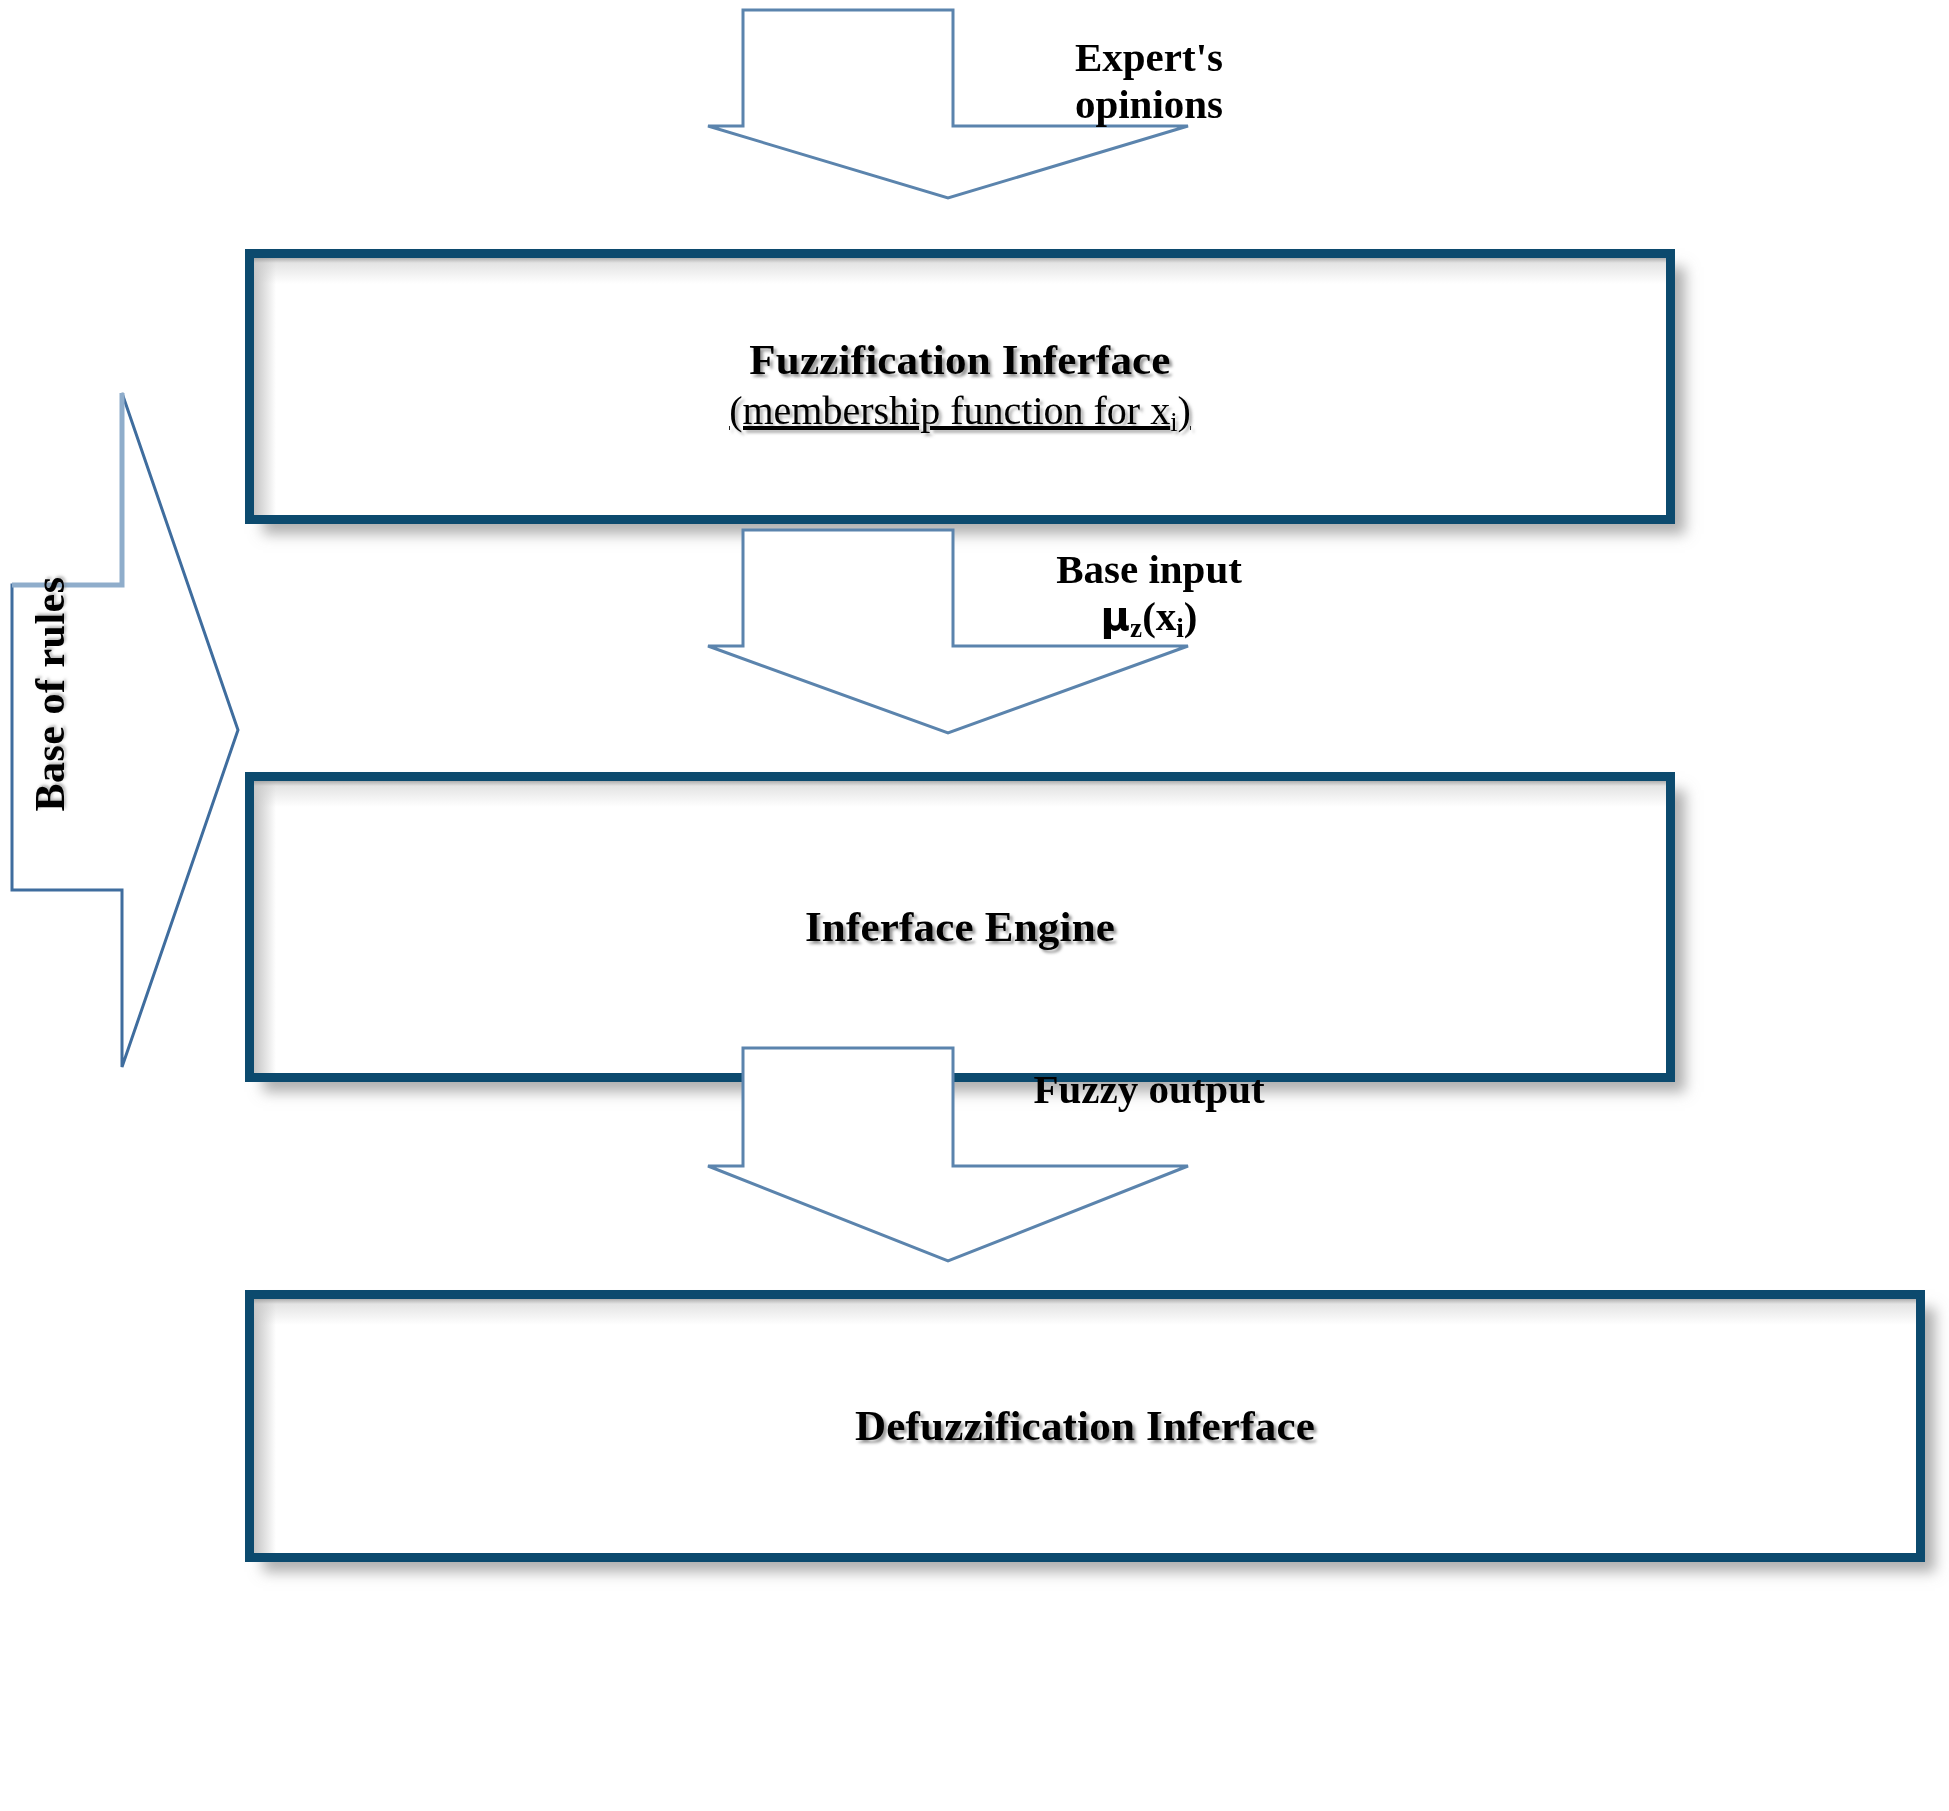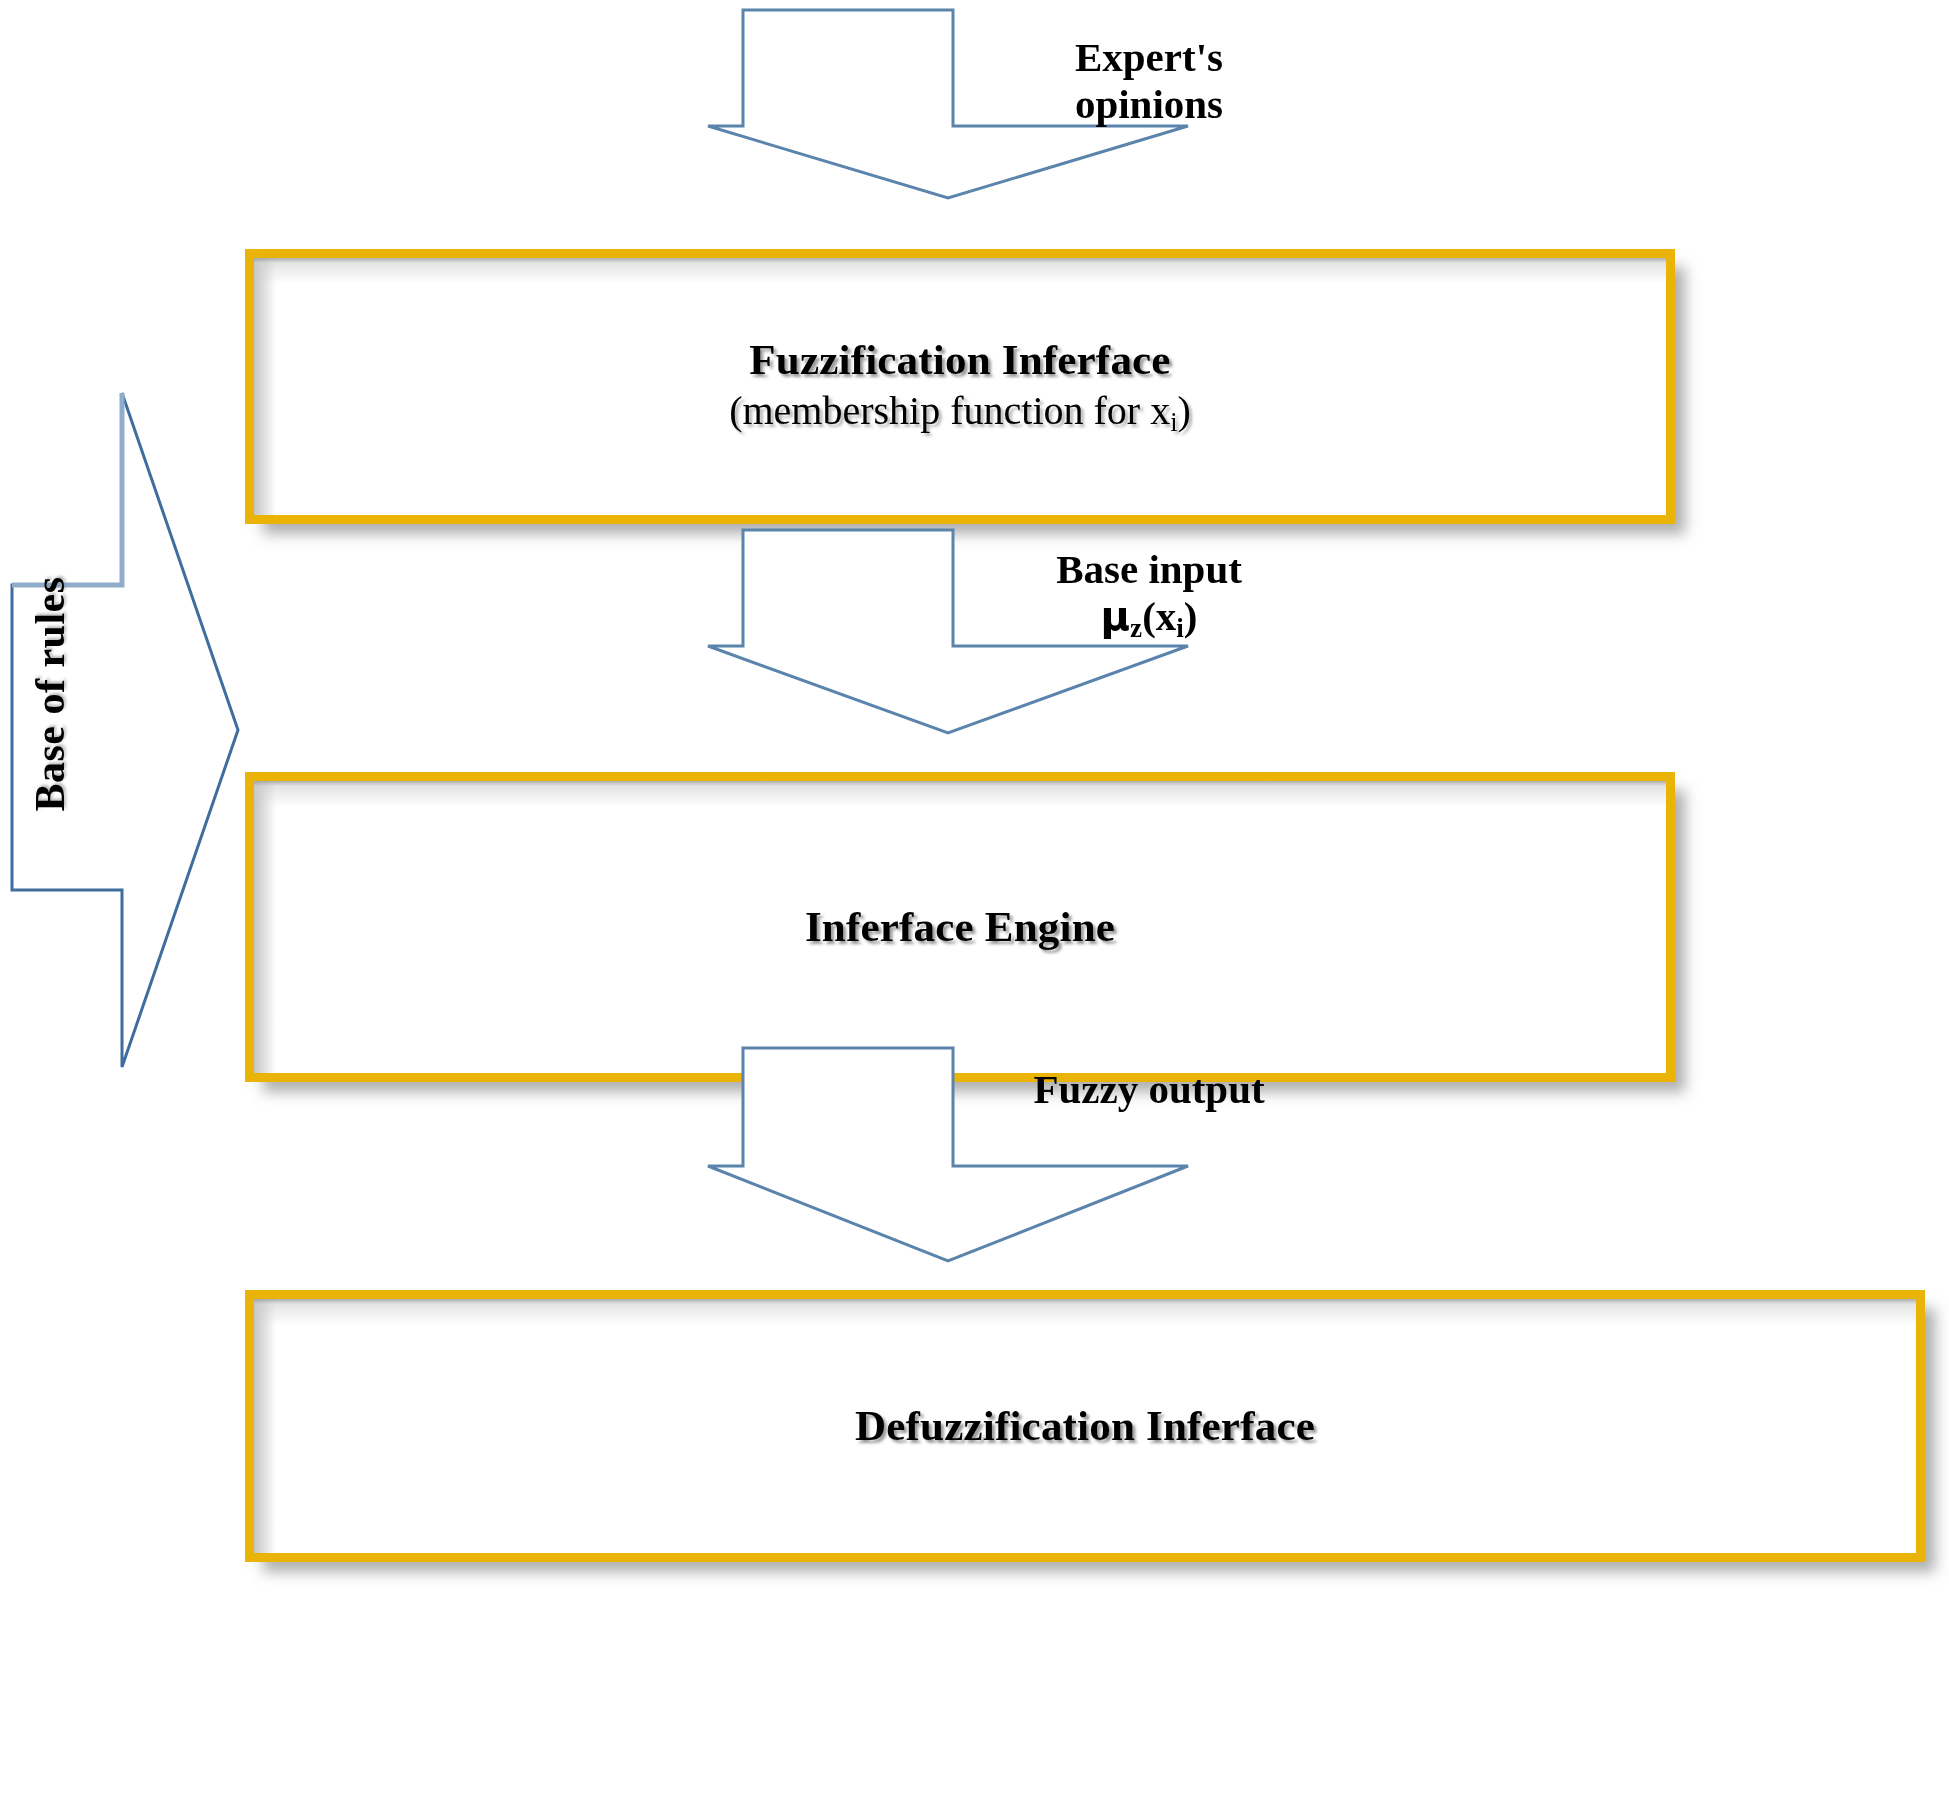--- a/index.html
+++ b/index.html
@@ -17,21 +17,21 @@
     height: 1811px;
     background: #ffffff;
     overflow: hidden;
   }
 
   
   .proc-box {
     position: absolute;
     box-sizing: border-box;
     background: #ffffff;
-    border: 9px solid #eab308;
+    border: 9px solid #0c4a6e;
     box-shadow: 14px 14px 13px -4px rgba(110,110,110,0.55);
   }
   .proc-inner {
     position: absolute;
     left: 0; right: 0; top: 0; bottom: 0;
     display: flex;
     flex-direction: column;
     align-items: center;
     justify-content: center;
     background:
@@ -46,20 +46,21 @@
     text-shadow: 3px 3px 3px rgba(120,120,120,0.75);
     white-space: nowrap;
   }
   .proc-sub {
     font-weight: normal;
     font-size: 40px;
     line-height: 1.12;
     margin-top: 4px;
     text-shadow: 3px 3px 3px rgba(130,130,130,0.6);
     white-space: nowrap;
+    text-decoration: underline;
   }
   .proc-sub sub, .proc-title sub {
     font-size: 0.66em;
     vertical-align: -0.25em;
   }
 
   
   .down-arrow {
     position: absolute;
   }

